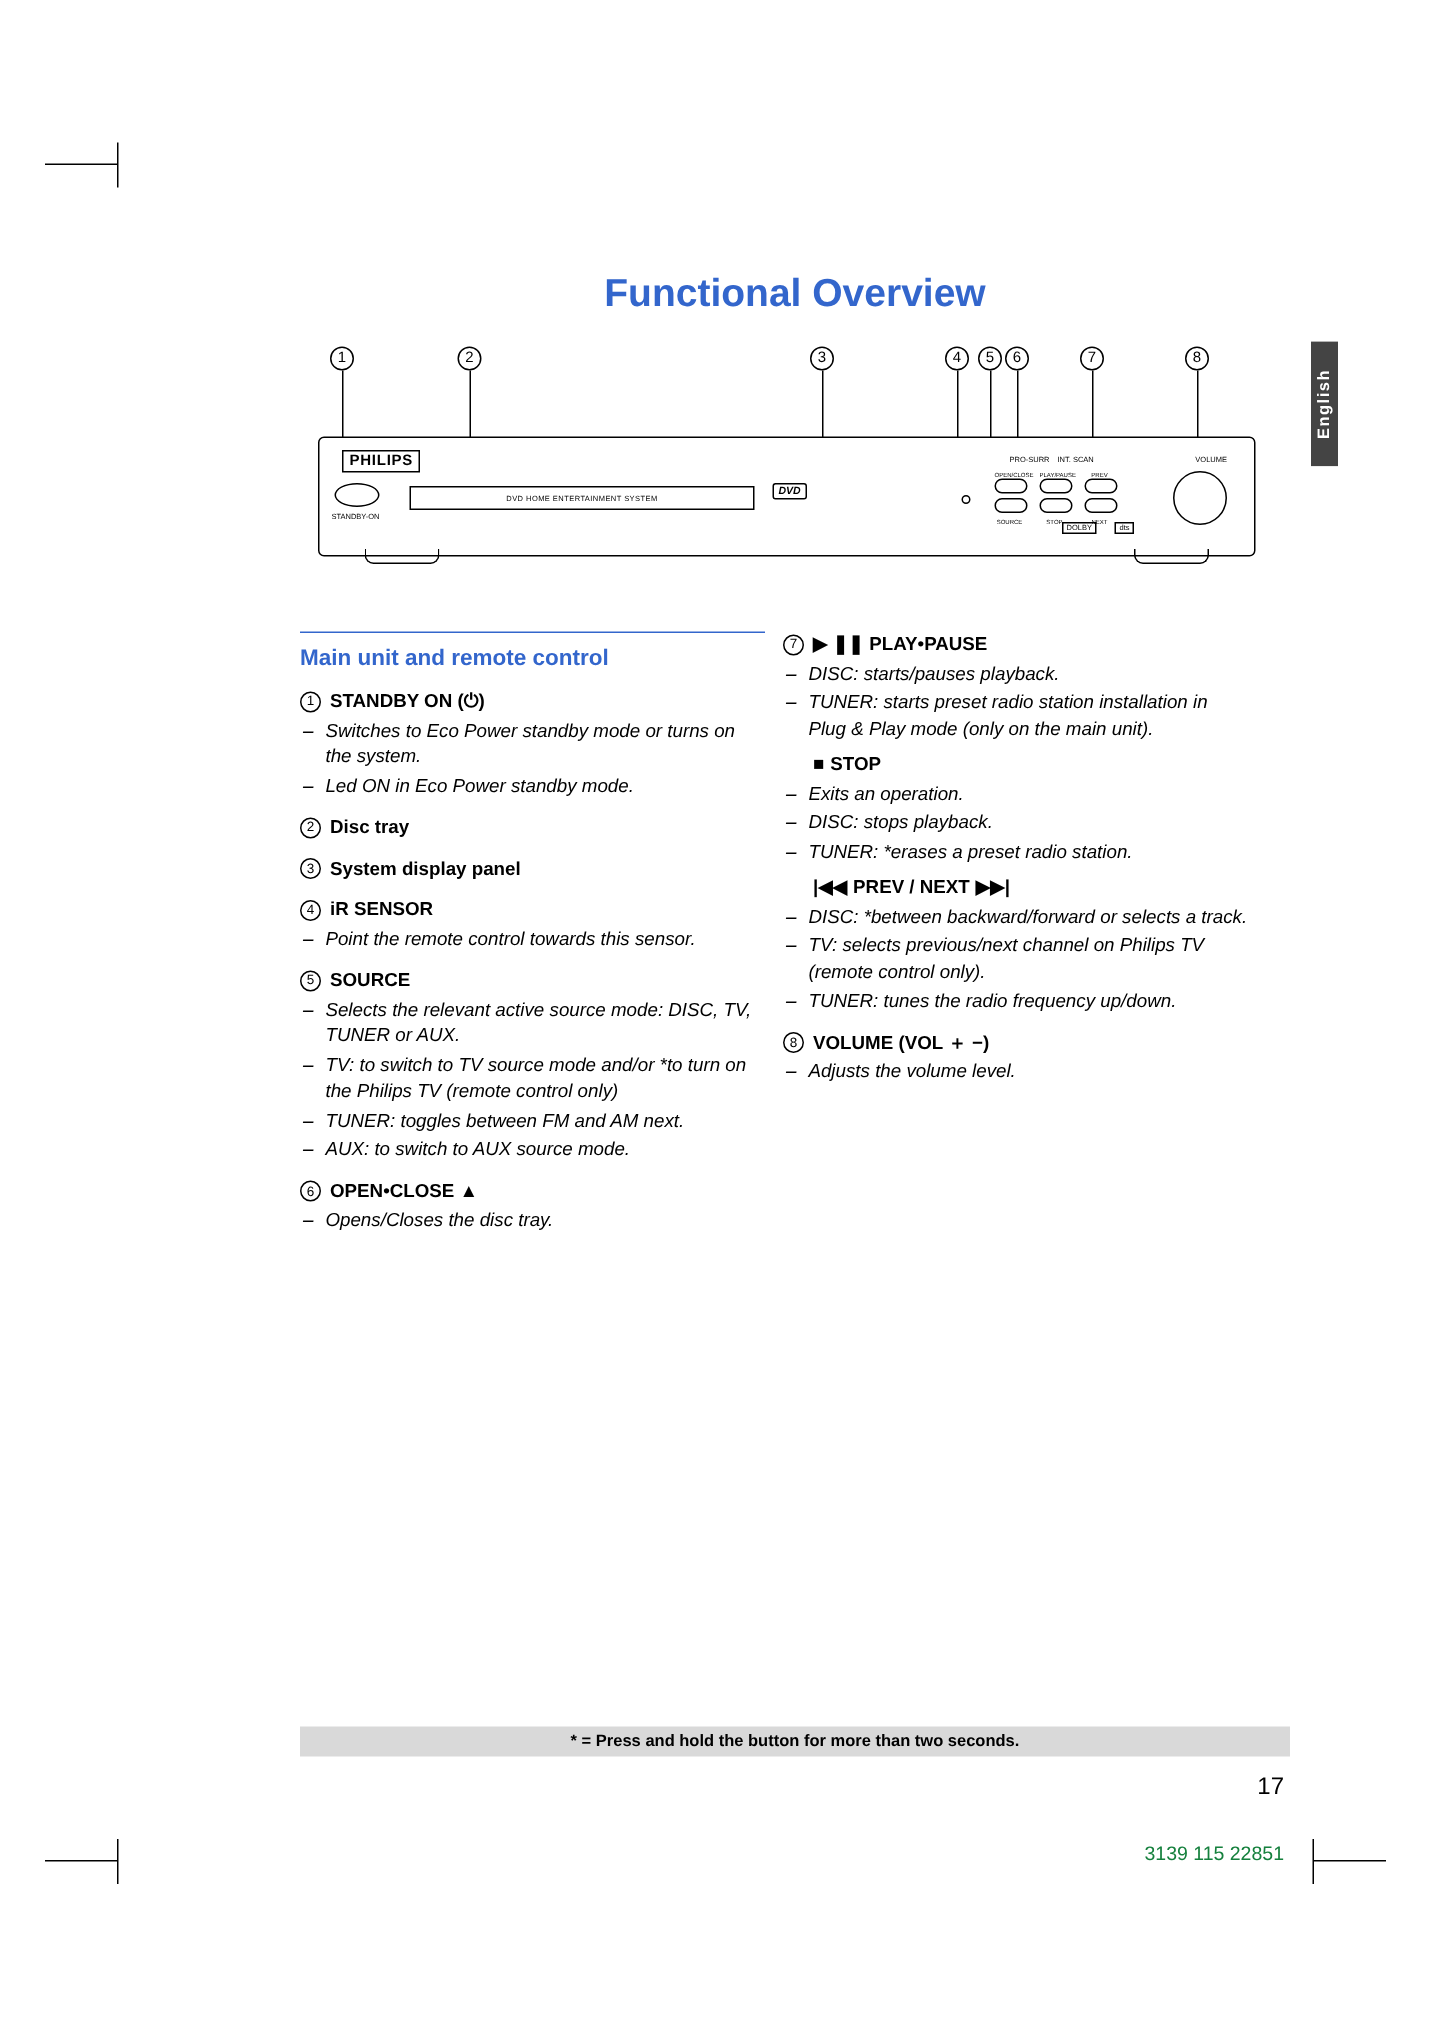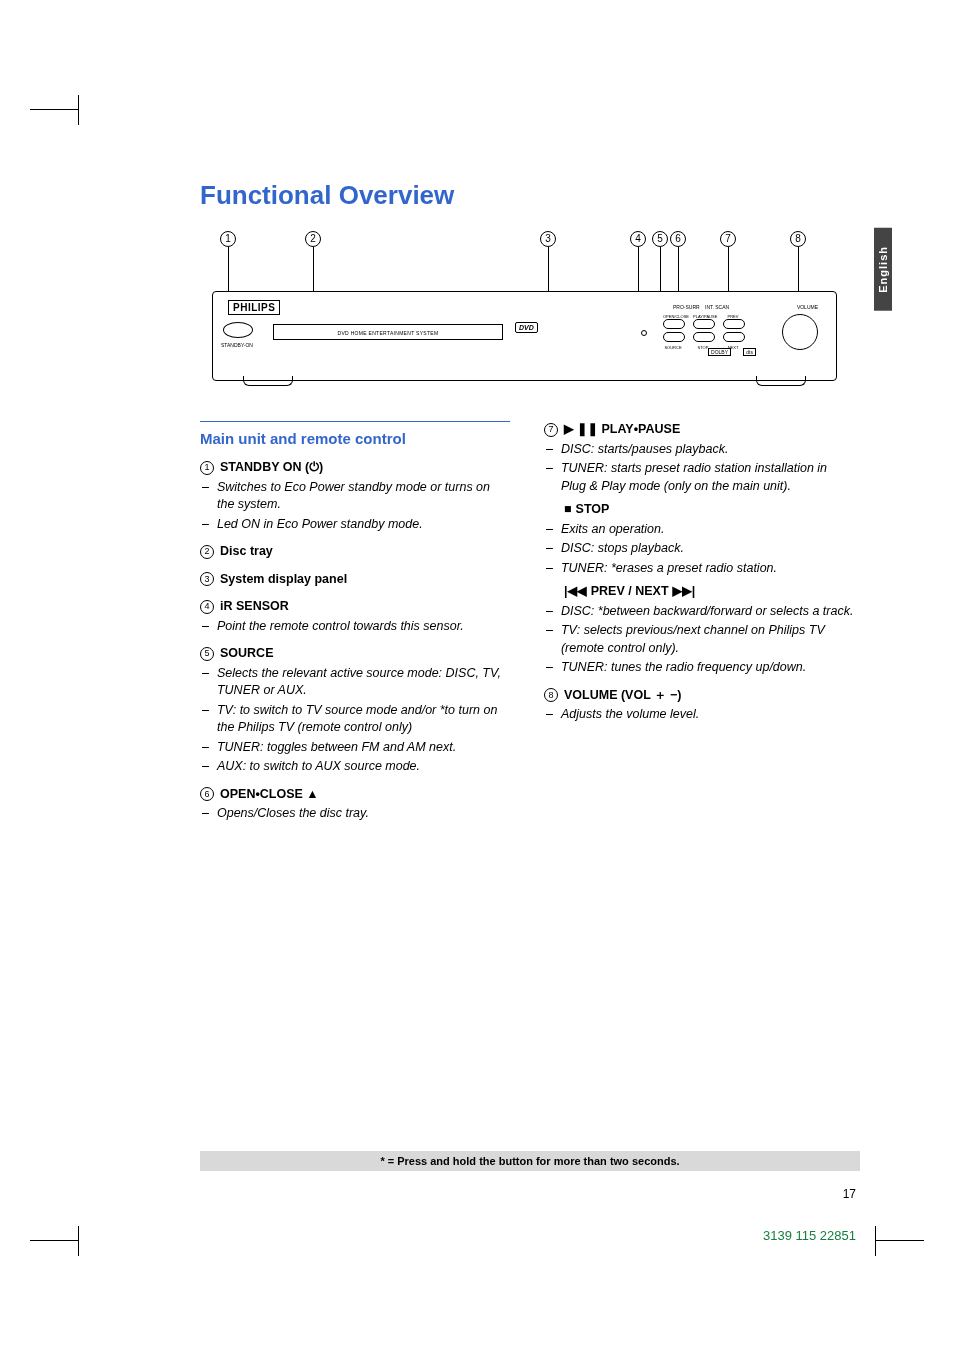--- a/index.html
+++ b/index.html
@@ -14,21 +14,21 @@
     .content-area {
       position: absolute;
       left: 200px;
       top: 180px;
       width: 660px;
     }
     .page-title {
       color: #3366cc;
       font-size: 26px;
       font-weight: bold;
-      text-align: left;
+      text-align: center;
       margin-bottom: 20px;
     }
     .lang-tab {
       position: absolute;
       right: -32px;
       top: 48px;
       background: #444;
       color: #fff;
       font-size: 11px;
       font-weight: bold;
@@ -67,21 +67,21 @@
       position: absolute;
       width: 1px;
       background: #000;
       top: 16px;
     }
     .device {
       position: absolute;
       left: 12px;
       top: 60px;
       width: 625px;
-      height: 90px;
+      height: 80px;
       border: 1.5px solid #000;
       border-radius: 4px;
       background: #fff;
     }
     .device-brand {
       position: absolute;
       left: 15px;
       top: 8px;
       font-size: 10px;
       font-weight: bold;
@@ -180,21 +180,21 @@
       position: absolute;
       bottom: -6px;
       width: 50px;
       height: 10px;
       border: 1px solid #000;
       border-top: none;
       border-radius: 0 0 6px 6px;
     }
     .columns {
       display: flex;
-      gap: 34px;
+      gap: 12px;
     }
     .col {
       width: 310px;
       font-size: 12.5px;
       line-height: 1.4;
     }
     .section-header {
       color: #3366cc;
       font-weight: bold;
       font-size: 15px;
@@ -260,21 +260,21 @@
       background: #d9d9d9;
       text-align: center;
       font-size: 11px;
       font-weight: bold;
       padding: 4px;
     }
     .page-num {
       position: absolute;
       right: 98px;
       bottom: 150px;
-      font-size: 12px;
+      font-size: 16px;
     }
     .doc-num {
       position: absolute;
       right: 98px;
       bottom: 108px;
       font-size: 13px;
       color: #15803d;
     }
     .reg-mark-tl {
       position: absolute;

